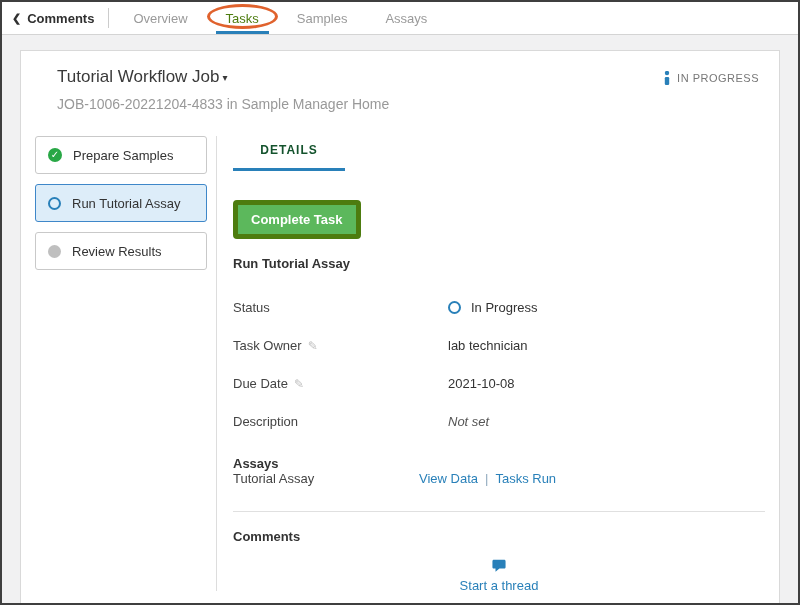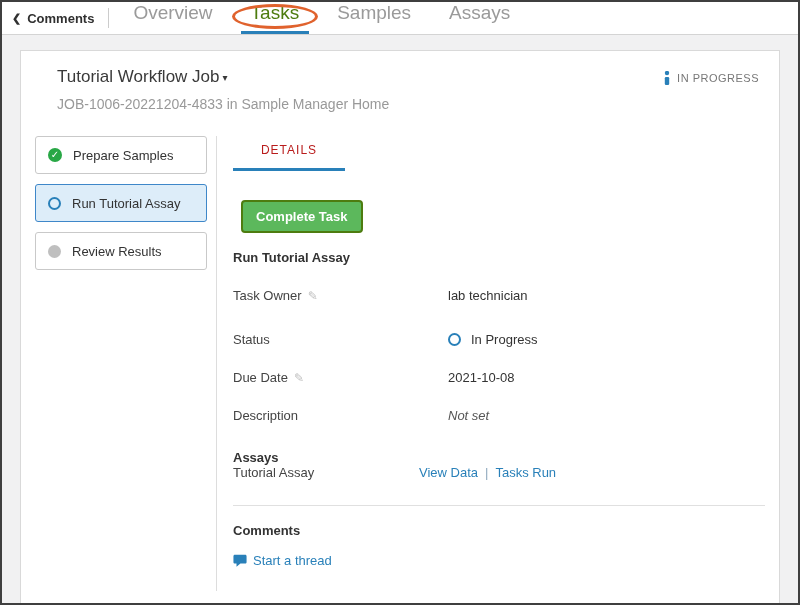--- a/index.html
+++ b/index.html
@@ -17,22 +17,22 @@
     display: flex; align-items: stretch;
   }
   .back-link {
     display: flex; align-items: center; gap: 6px;
     padding: 0 14px 0 10px; font-size: 13px; font-weight: 700; color: #303030;
     cursor: pointer;
   }
   .back-chevron { font-size: 11px; color: #303030; }
   .nav-divider { width: 1px; background: #ccc; margin: 6px 16px 6px 0; }
   .tab {
-    position: relative; display: flex; align-items: flex-start;
-    padding: 0 8px; margin-right: 22px; font-size: 19px; color: #9a9a9a; cursor: pointer;
+    position: relative; display: flex; align-items: center;
+    padding: 0 8px; margin-right: 22px; font-size: 13px; color: #9a9a9a; cursor: pointer;
   }
   .tab.active { color: #4d7c0f; }
   .tab.active .tab-underline {
     position: absolute; left: -2px; right: -2px; bottom: 0; height: 3px; background: #2980b9;
   }
   .annotation-oval {
     position: absolute; left: -11px; right: -11px; top: 2px; bottom: 5px;
     border: 3px solid #e0622d; border-radius: 50%; pointer-events: none;
   }
   
@@ -61,42 +61,42 @@
     background: #28a745; color: #fff; font-size: 10px; line-height: 14px; text-align: center;
   }
   .icon-circle-o {
     width: 13px; height: 13px; flex: none; border: 2px solid #2980b9; border-radius: 50%;
   }
   .icon-dot { width: 13px; height: 13px; flex: none; background: #bfbfbf; border-radius: 50%; }
   .right-col { flex: 1; border-left: 1px solid #ddd; padding: 0 0 0 16px; }
   
   .details-tab {
     display: inline-block; min-width: 112px; text-align: center;
-    font-size: 12px; font-weight: 400; color: #b91c1c; letter-spacing: 1px;
+    font-size: 12px; font-weight: 700; color: #14532d; letter-spacing: 1px;
     padding: 7px 0 11px; border-bottom: 3px solid #2980b9; cursor: pointer;
   }
   .complete-btn {
-    display: inline-block; margin-top: 29px; background: #5cb85c; border: 2px solid #4d7c0f;
+    display: inline-block; margin-top: 29px; background: #5cb85c; border: 5px solid #4d7c0f;
     color: #fff; font-weight: 700; font-size: 13px; padding: 7px 13px; border-radius: 4px;
-    cursor: pointer; font-family: "Liberation Sans", sans-serif; margin-left: 8px;
+    cursor: pointer; font-family: "Liberation Sans", sans-serif;
   }
   .task-title { margin-top: 17px; font-size: 13px; font-weight: 700; color: #333; }
   .field-row { display: flex; align-items: center; margin-top: 22px; font-size: 13px; min-height: 16px; }
   .field-label { width: 215px; flex: none; color: #444; }
   .field-value { color: #333; display: flex; align-items: center; }
   .field-value .icon-circle-o { margin-right: 10px; }
   .pencil { color: #bdbdbd; font-size: 12px; margin-left: 6px; cursor: pointer; }
   .not-set { font-style: italic; color: #555; }
   .section-heading { margin-top: 27px; font-size: 13px; font-weight: 700; color: #333; }
   .assay-row { display: flex; align-items: center; font-size: 13px; }
   .assay-label { width: 186px; flex: none; color: #444; }
   .link { color: #2980b9; cursor: pointer; text-decoration: none; font-size: 13px; }
   .link-sep { color: #8ea8bd; padding: 0 7px; }
   .hr { border-top: 1px solid #e0e0e0; margin-top: 25px; }
-  .start-thread { display: flex; align-items: center; gap: 6px; margin-top: 15px; cursor: pointer; }
+  .start-thread { display: flex; align-items: center; gap: 6px; margin-top: 15px; cursor: pointer; flex-direction: column; }
 </style>
 </head>
 <body>
 
 <div class="nav">
   <div class="back-link">
     <span class="back-chevron">❮</span>
     <span>Comments</span>
   </div>
   <div class="nav-divider"></div>
@@ -153,37 +153,37 @@
 
     <div class="right-col">
       <div class="details-tab">DETAILS</div>
 
       <div>
         <button class="complete-btn">Complete Task</button>
       </div>
 
       <div class="task-title">Run Tutorial Assay</div>
 
-      <div class="field-row">
-        <span class="field-label">
-          <span>Task Owner</span><span class="pencil">✎</span>
-        </span>
-        <span class="field-value">lab technician</span>
-      </div>
-
       <div class="field-row" style="margin-top:28px;">
         <span class="field-label">Status</span>
         <span class="field-value">
           <span class="icon-circle-o"></span>
           <span>In Progress</span>
         </span>
       </div>
 
       <div class="field-row">
         <span class="field-label">
+          <span>Task Owner</span><span class="pencil">✎</span>
+        </span>
+        <span class="field-value">lab technician</span>
+      </div>
+
+      <div class="field-row">
+        <span class="field-label">
           <span>Due Date</span><span class="pencil">✎</span>
         </span>
         <span class="field-value">2021-10-08</span>
       </div>
 
       <div class="field-row">
         <span class="field-label">Description</span>
         <span class="field-value not-set">Not set</span>
       </div>
 

